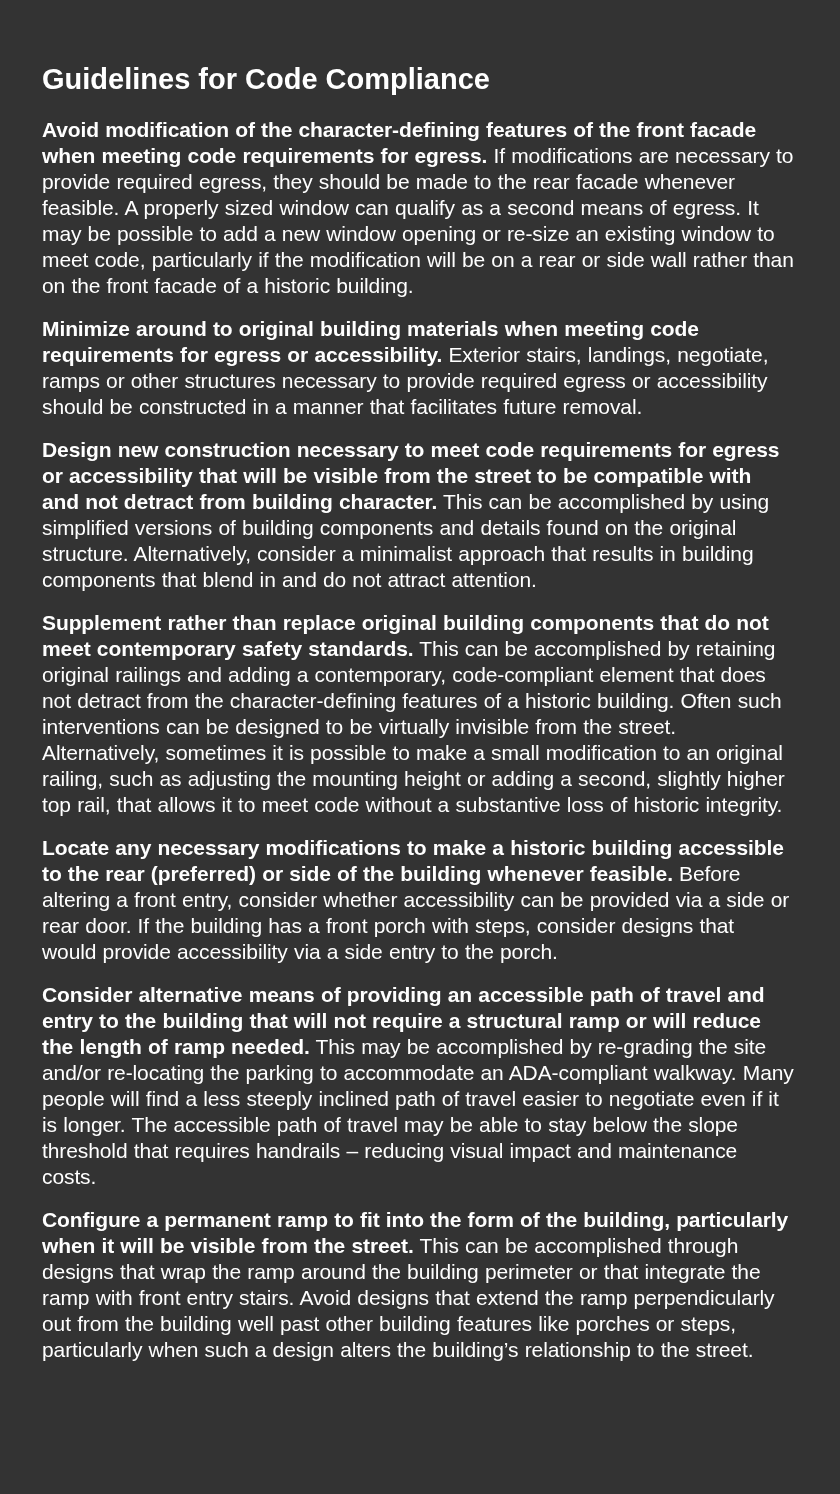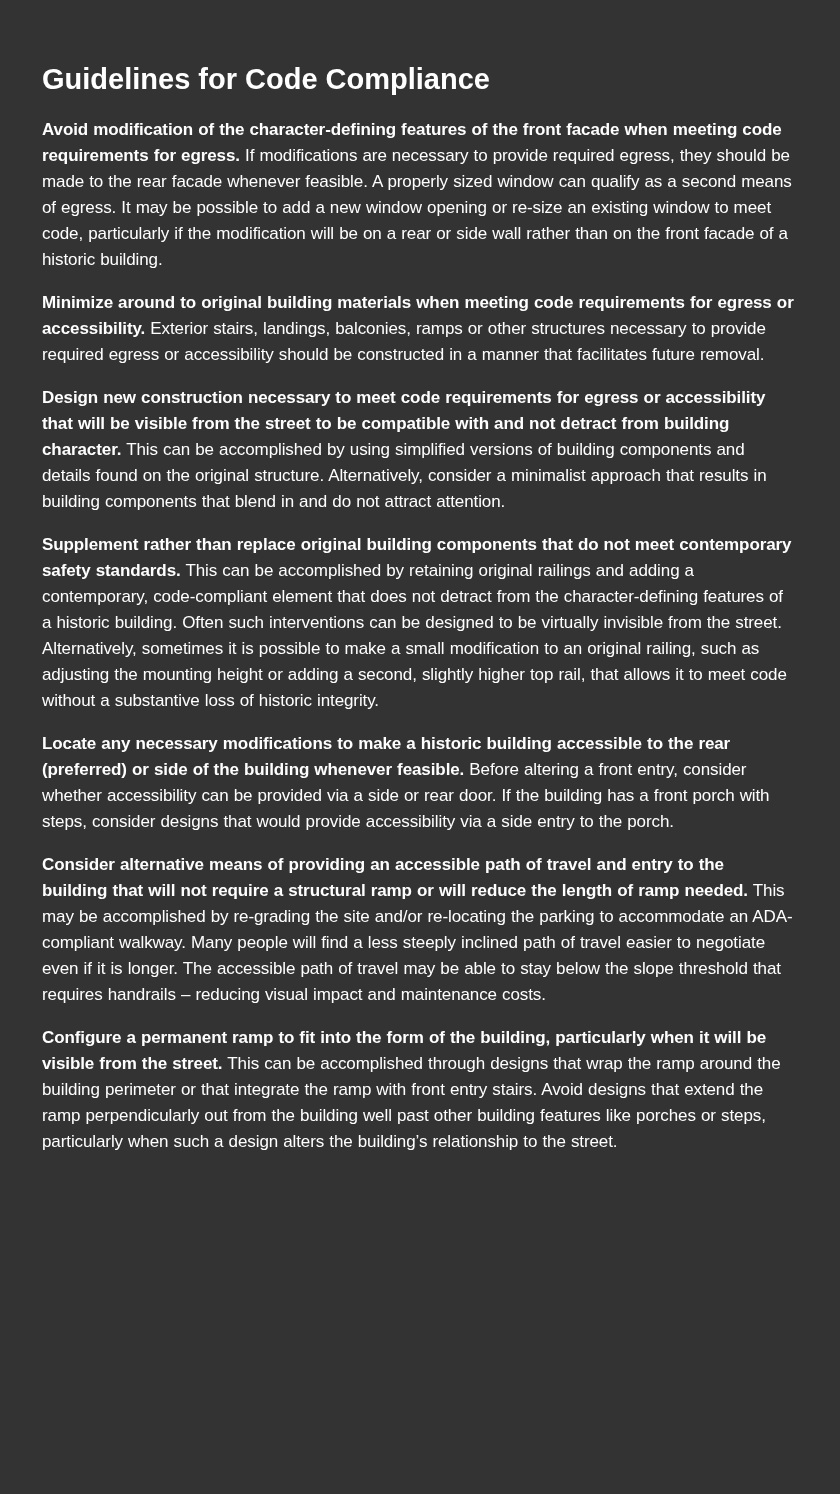--- a/index.html
+++ b/index.html
@@ -21,21 +21,21 @@
     padding: 62px 34px 40px 42px;
   }
   .doc-title {
     font-size: 29px;
     line-height: 34px;
     font-weight: bold;
     margin: 0 0 21px 0;
     letter-spacing: 0;
   }
   .guideline {
-    font-size: 17px;
+    font-size: 21px;
     line-height: 26px;
     margin: 0 0 17px 0;
     max-width: 766px;
     letter-spacing: -0.1px;
     word-spacing: 0.5px;
   }
   .guideline:last-child {
     margin-bottom: 0;
   }
   .guideline .lead {
@@ -44,21 +44,21 @@
 </style>
 </head>
 <body style="background: rgb(51, 51, 51); color: rgb(255, 255, 255);">
 
 <main class="doc-page">
 
   <h1 class="doc-title">Guidelines for Code Compliance</h1>
 
   <p class="guideline"><strong class="lead">Avoid modification of the character-defining features of the front facade when meeting code requirements for egress.</strong><span> If modifications are necessary to provide required egress, they should be made to the rear facade whenever feasible. A properly sized window can qualify as a second means of egress. It may be possible to add a new window opening or re-size an existing window to meet code, particularly if the modification will be on a rear or side wall rather than on the front facade of a historic building.</span></p>
 
-  <p class="guideline"><strong class="lead">Minimize around to original building materials when meeting code requirements for egress or accessibility.</strong><span> Exterior stairs, landings, balconies, ramps or other structures necessary to provide required egress or accessibility should be constructed in a manner that facilitates future removal.</span></p>
+  <p class="guideline"><strong class="lead">Minimize around to original building materials when meeting code requirements for egress or accessibility.</strong><span> Exterior stairs, landings, negotiate, ramps or other structures necessary to provide required egress or accessibility should be constructed in a manner that facilitates future removal.</span></p>
 
   <p class="guideline"><strong class="lead">Design new construction necessary to meet code requirements for egress or accessibility that will be visible from the street to be compatible with and not detract from building character.</strong><span> This can be accomplished by using simplified versions of building components and details found on the original structure. Alternatively, consider a minimalist approach that results in building components that blend in and do not attract attention.</span></p>
 
   <p class="guideline"><strong class="lead">Supplement rather than replace original building components that do not meet contemporary safety standards.</strong><span> This can be accomplished by retaining original railings and adding a contemporary, code-compliant element that does not detract from the character-defining features of a historic building. Often such interventions can be designed to be virtually invisible from the street. Alternatively, sometimes it is possible to make a small modification to an original railing, such as adjusting the mounting height or adding a second, slightly higher top rail, that allows it to meet code without a substantive loss of historic integrity.</span></p>
 
   <p class="guideline"><strong class="lead">Locate any necessary modifications to make a historic building accessible to the rear (preferred) or side of the building whenever feasible.</strong><span> Before altering a front entry, consider whether accessibility can be provided via a side or rear door. If the building has a front porch with steps, consider designs that would provide accessibility via a side entry to the porch.</span></p>
 
   <p class="guideline"><strong class="lead">Consider alternative means of providing an accessible path of travel and entry to the building that will not require a structural ramp or will reduce the length of ramp needed.</strong><span> This may be accomplished by re-grading the site and/or re-locating the parking to accommodate an ADA-compliant walkway. Many people will find a less steeply inclined path of travel easier to negotiate even if it is longer. The accessible path of travel may be able to stay below the slope threshold that requires handrails – reducing visual impact and maintenance costs.</span></p>
 
   <p class="guideline"><strong class="lead">Configure a permanent ramp to fit into the form of the building, particularly when it will be visible from the street.</strong><span> This can be accomplished through designs that wrap the ramp around the building perimeter or that integrate the ramp with front entry stairs. Avoid designs that extend the ramp perpendicularly out from the building well past other building features like porches or steps, particularly when such a design alters the building’s relationship to the street.</span></p>

